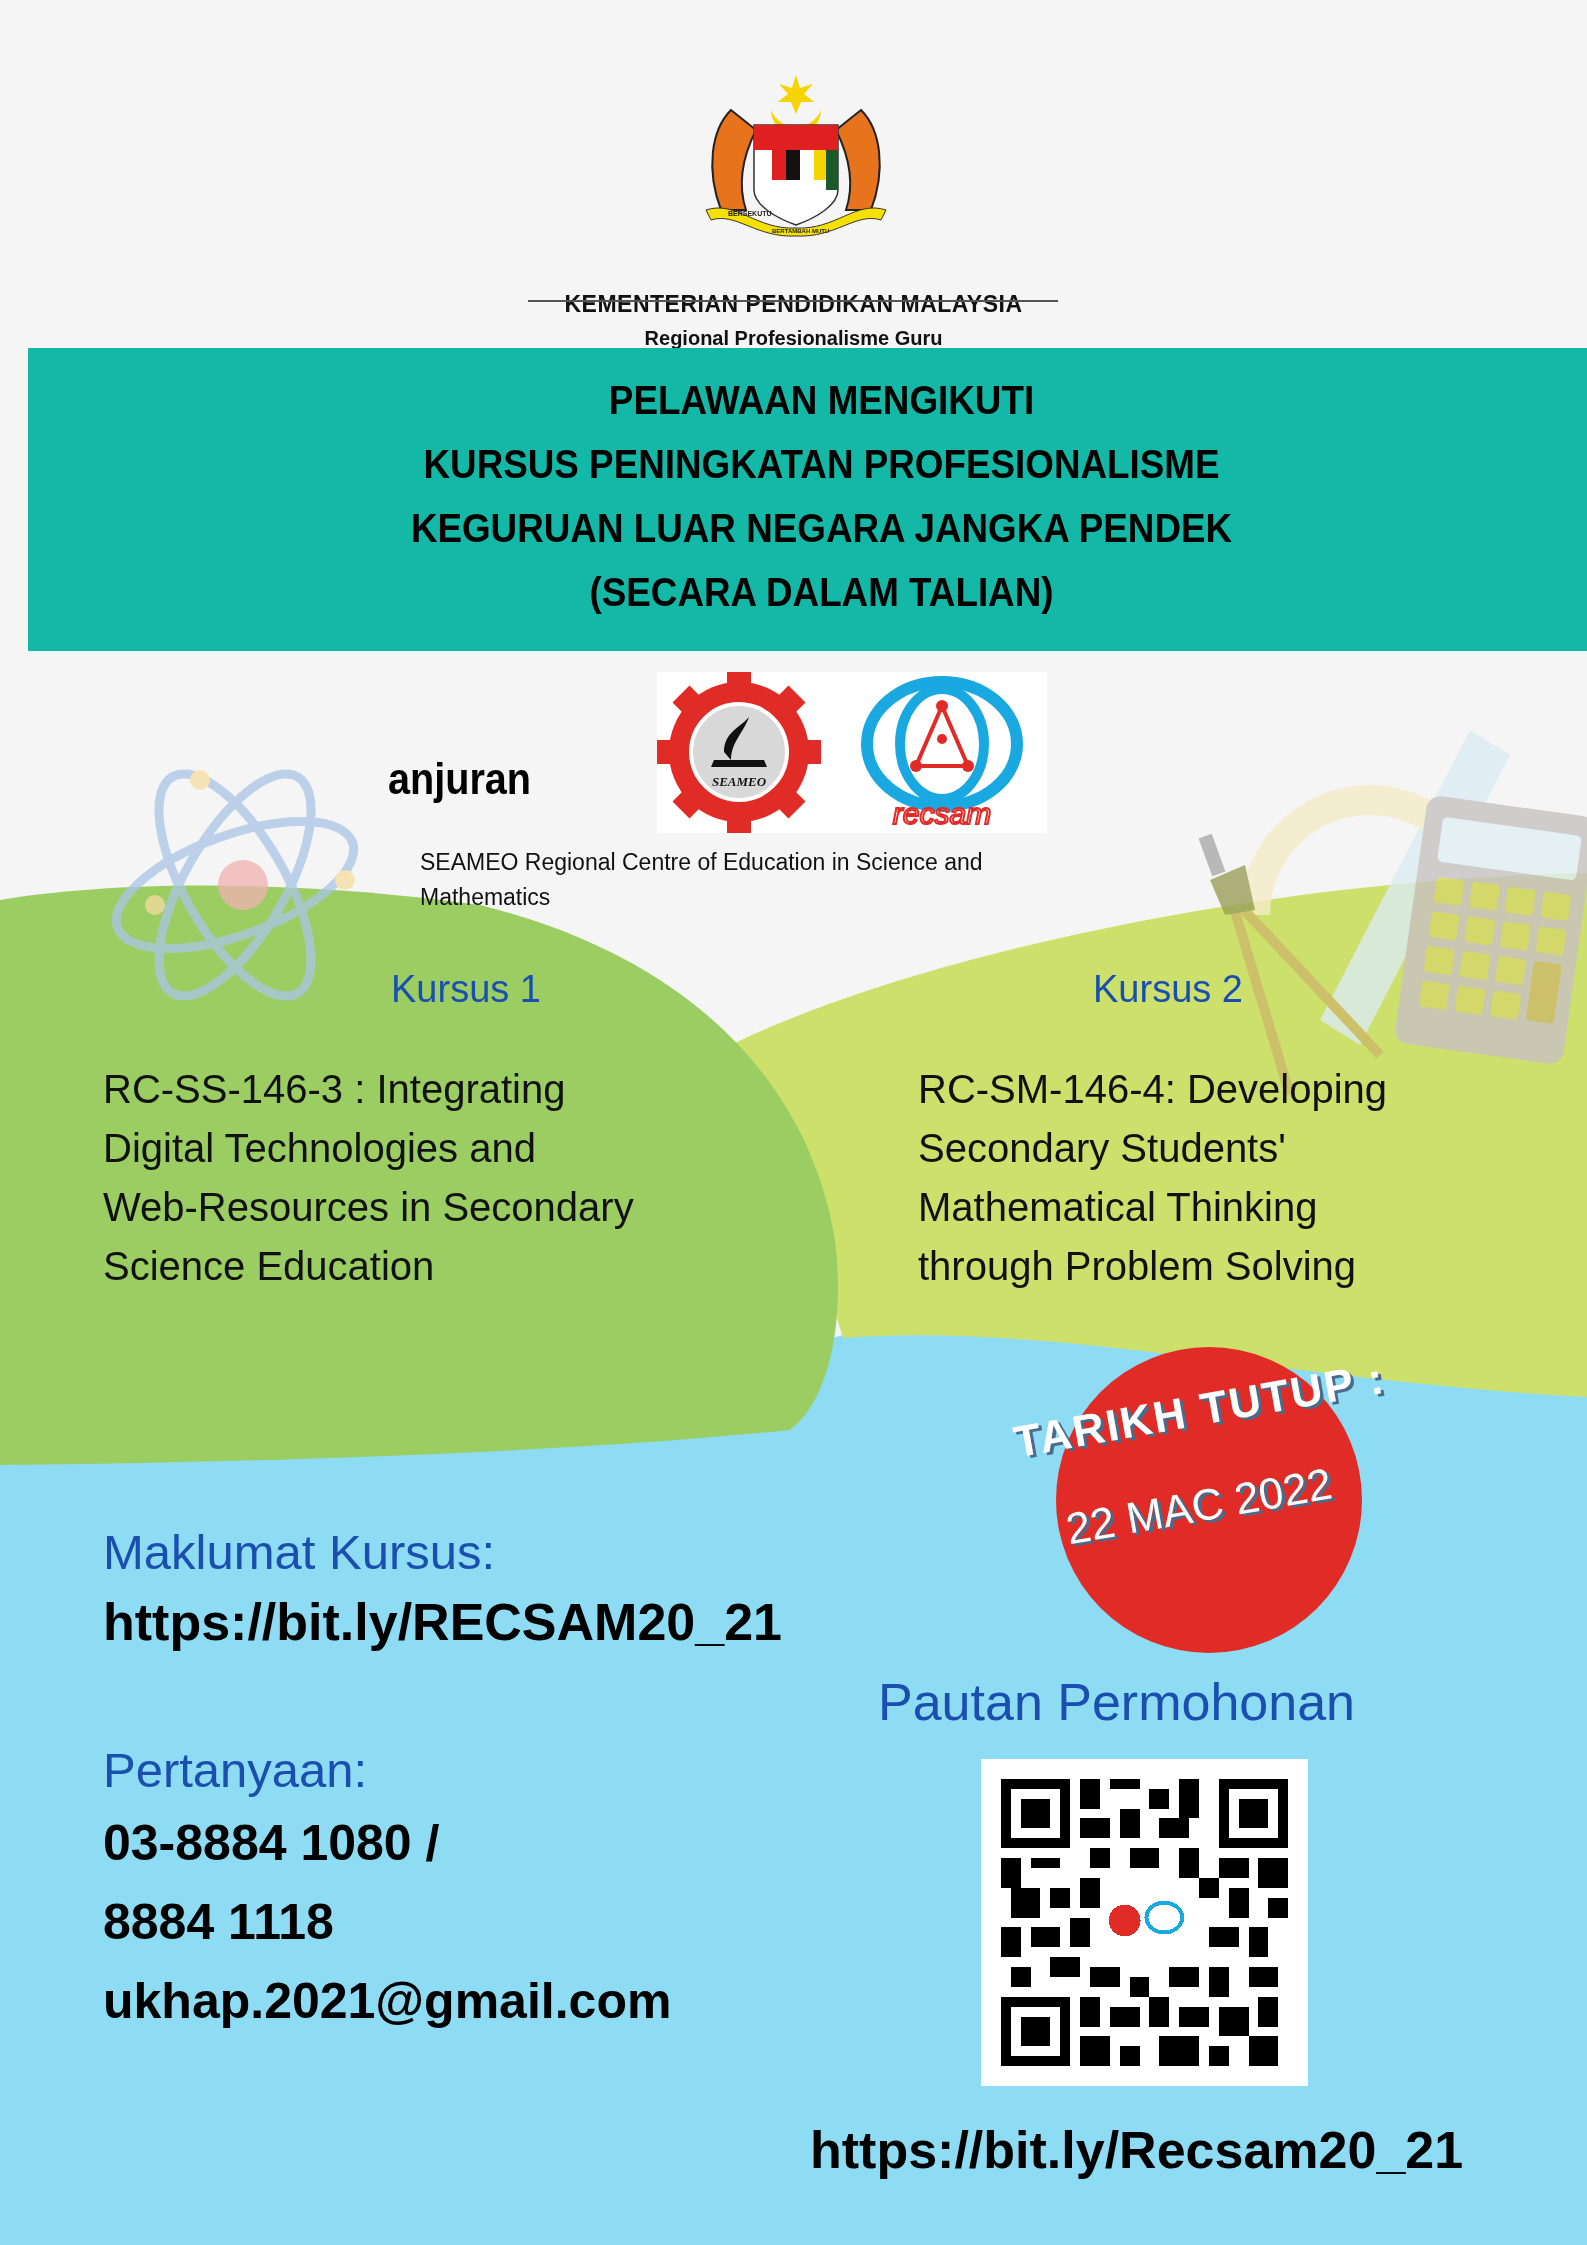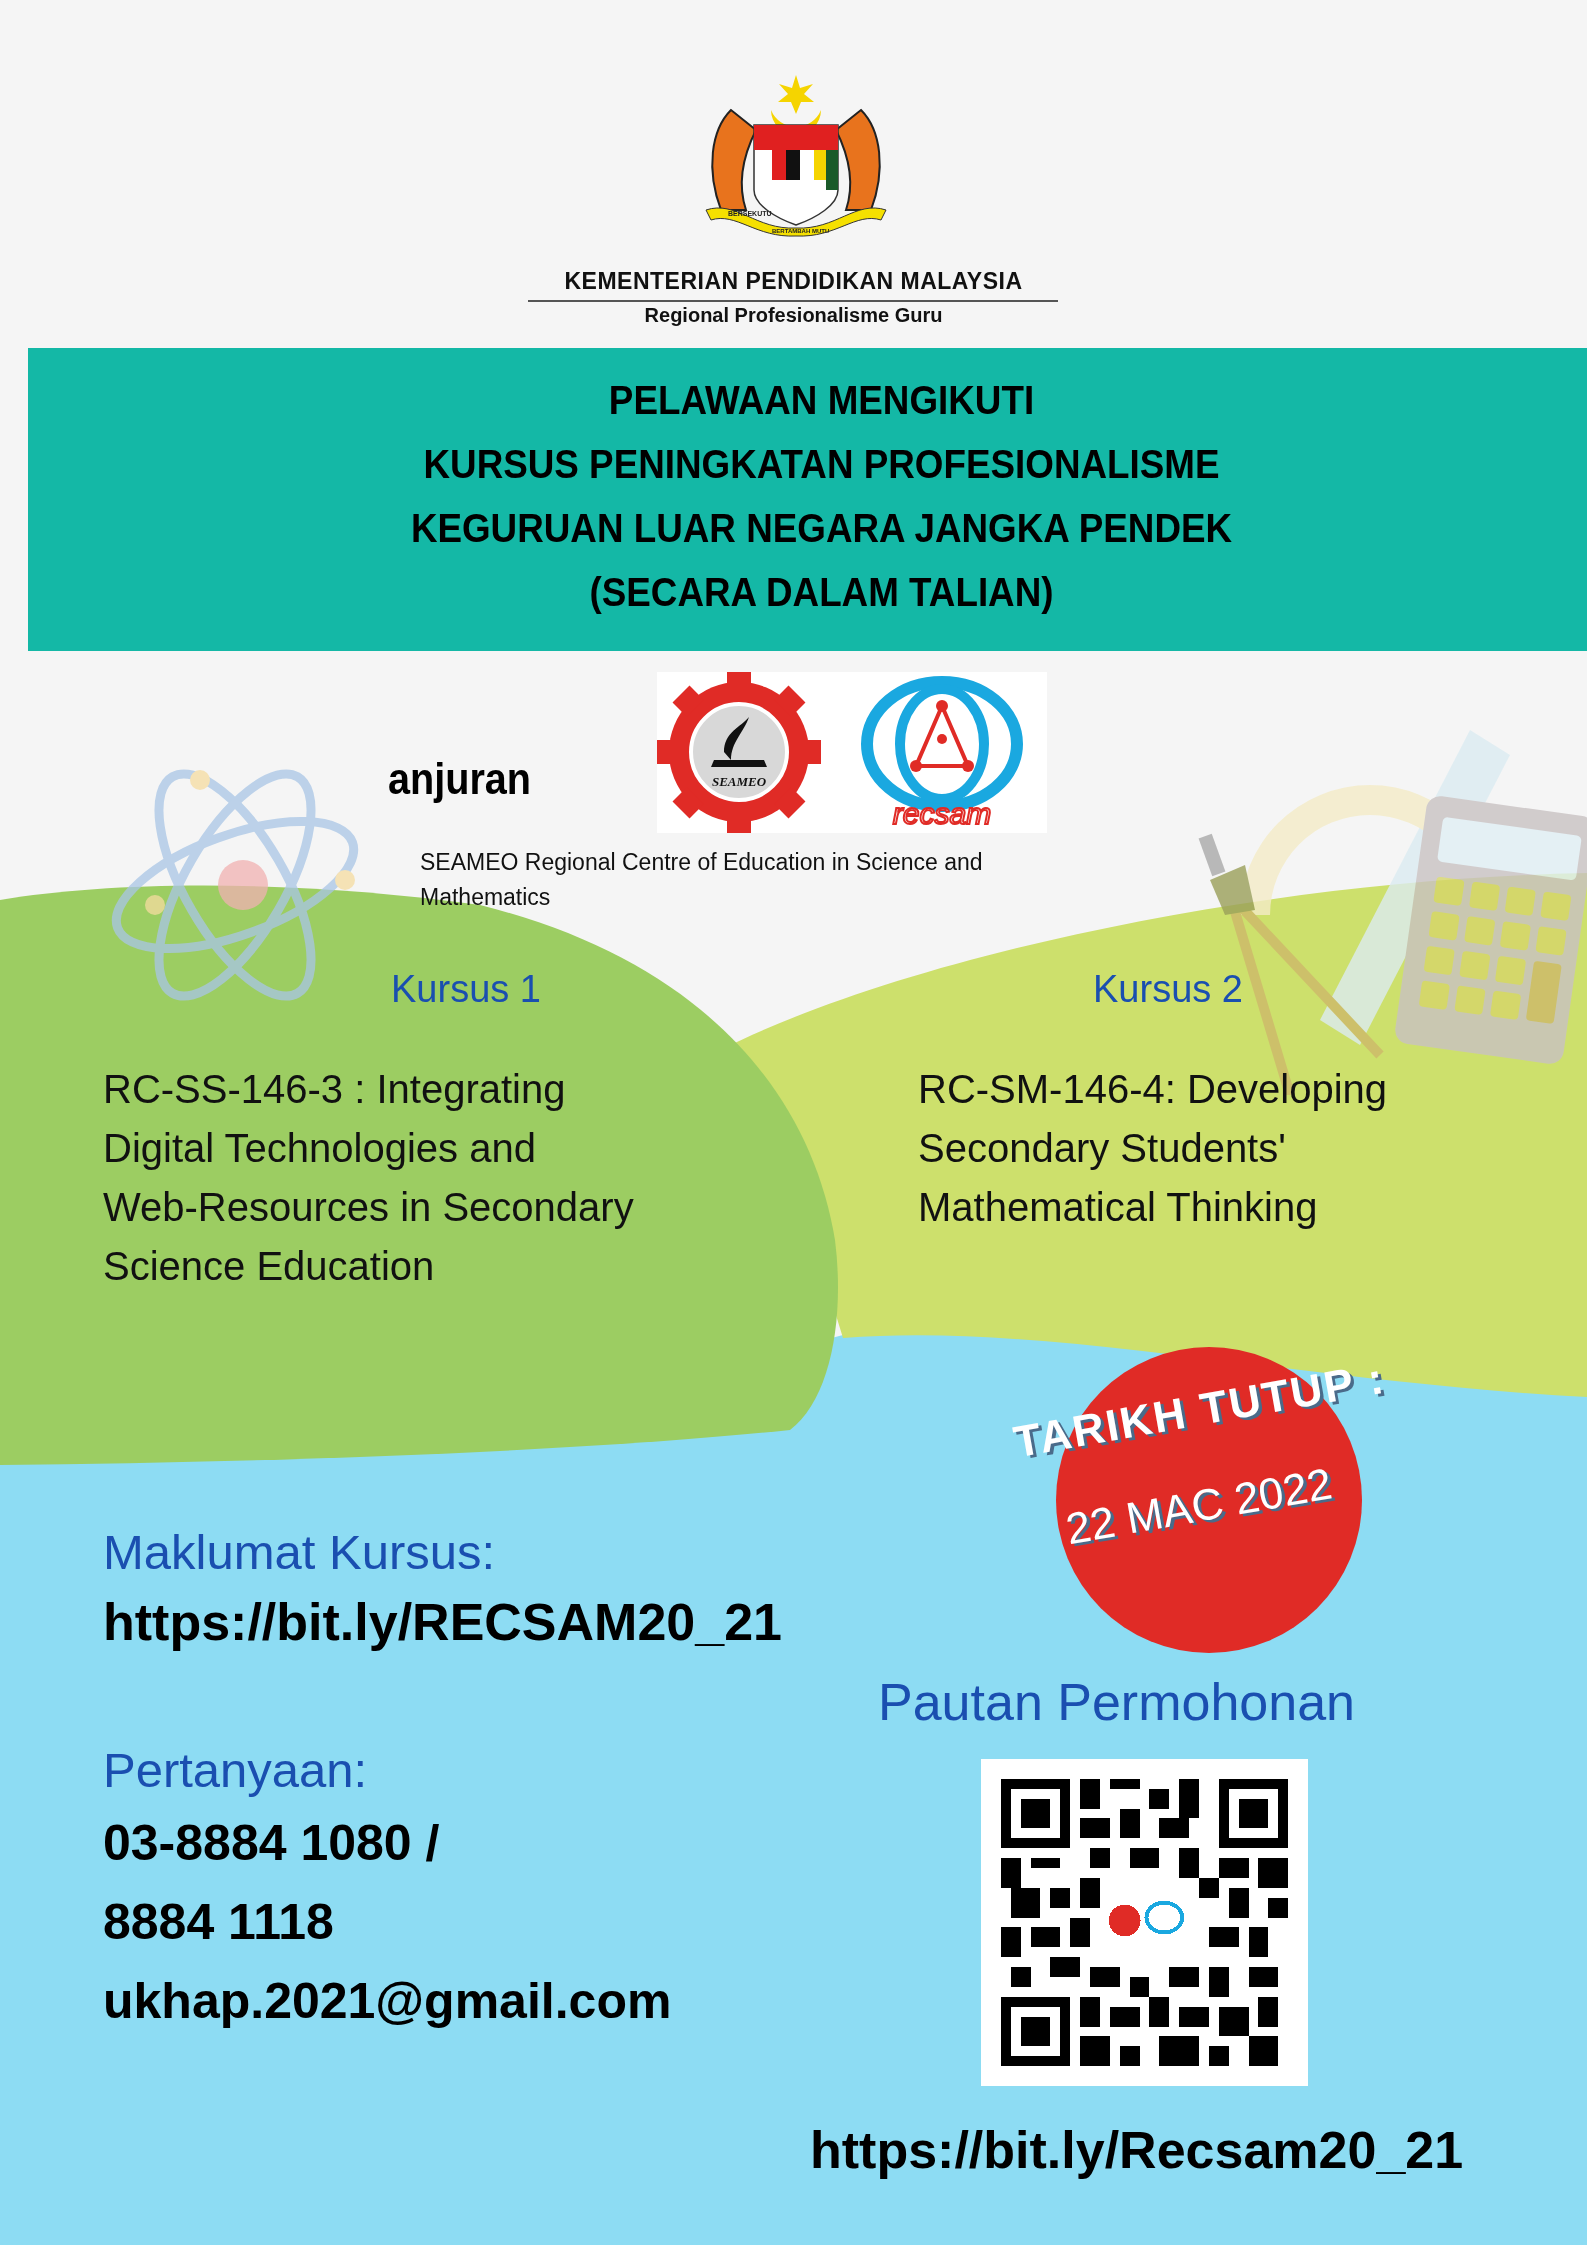--- a/index.html
+++ b/index.html
@@ -1,21 +1,21 @@
 <!DOCTYPE html>
 <html><head>
 <meta charset="utf-8">
 <style>
   html,body{margin:0;padding:0;}
   body{width:1587px;height:2245px;position:relative;overflow:hidden;background:#f5f5f5;font-family:"Liberation Sans",sans-serif;}
   .abs{position:absolute;}
   #bg{position:absolute;left:0;top:0;width:1587px;height:2245px;}
   
   #emblem{left:676px;top:70px;width:240px;height:170px;}
-  .ministry{left:0;width:1587px;text-align:center;color:#111;font-weight:bold;}
+  .ministry{left:0;width:1587px;text-align:center;color:#111;font-weight:bold;margin-top:23px;}
   #ministry-name{top:268px;font-size:23px;letter-spacing:0.5px;}
   #ministry-rule{left:528px;top:300px;width:530px;height:2px;background:#555;}
   #division-name{top:304px;font-size:20px;}
   
   #banner{left:0;top:348px;width:1587px;height:303px;background:#14b8a6;margin-left:28px;}
   .banner-line{position:absolute;left:0;width:1587px;text-align:center;font-weight:bold;font-size:40px;color:#000;transform:scaleX(0.92);transform-origin:center;}
   
   #anjuran{left:388px;top:754px;font-size:44px;font-weight:bold;color:#000;transform:scaleX(0.9);transform-origin:left;}
   #logos{left:657px;top:672px;width:390px;height:161px;background:#fff;font-style:italic;}
   .org-line{left:420px;width:1015px;text-align:left;font-size:23px;color:#111;}
@@ -148,20 +148,21 @@
   <div>RC-SS-146-3 : Integrating</div>
   <div>Digital Technologies and</div>
   <div>Web-Resources in Secondary</div>
   <div>Science Education</div>
 </div>
 <div class="abs kursus-label" style="left:1074px;top:968px">Kursus 2</div>
 <div class="abs course-text" style="left:918px;top:1060px">
   <div>RC-SM-146-4: Developing</div>
   <div>Secondary Students'</div>
   <div>Mathematical Thinking</div>
+  <div>through Problem Solving</div>
 </div>
 
 <div class="abs" id="deadline"></div>
 <div class="abs deadline-text" style="left:1010px;top:1418px;font-size:44px;transform:rotate(-10deg);transform-origin:left top;letter-spacing:2px">TARIKH TUTUP :</div>
 <div class="abs deadline-text" style="left:1062px;top:1505px;font-size:44px;font-weight:normal;transform:rotate(-10deg);transform-origin:left top">22 MAC 2022</div>
 
 <div class="abs blue-heading" style="left:103px;top:1524px">Maklumat Kursus:</div>
 <div class="abs black-big" style="left:103px;top:1592px;font-size:52px">https://bit.ly/RECSAM20_21</div>
 
 <div class="abs blue-heading" style="left:103px;top:1742px">Pertanyaan:</div>

